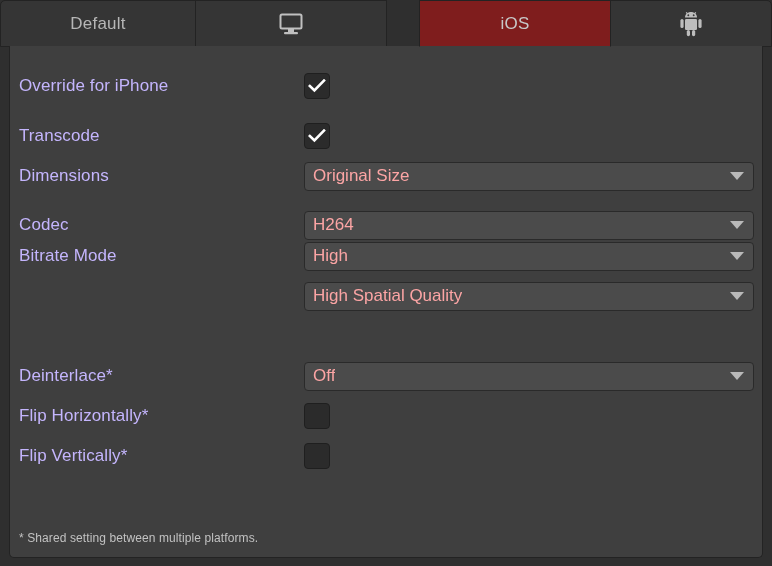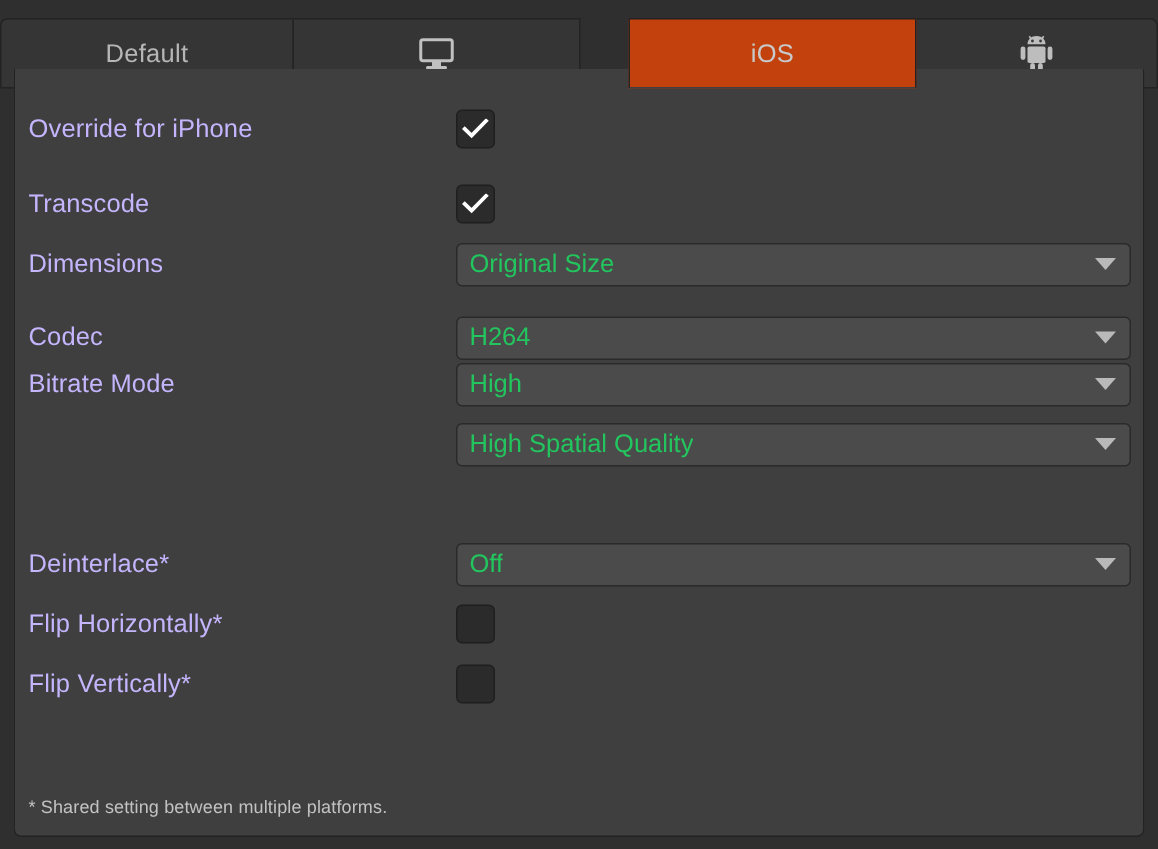--- a/index.html
+++ b/index.html
@@ -15,21 +15,21 @@
   #root {
     position: relative;
     width: 772px;
     height: 566px;
     background: #2f2f2f;
   }
 
   
   .tabbar {
     position: absolute;
-    left: 0; top: 12px;
+    left: 0; top: 0;
     width: 772px;
     height: 48px;
     display: flex;
     background: #2f2f2f;
   }
 
   .tab {
     position: relative;
     height: 47px;
     background: #353535;
@@ -41,21 +41,21 @@
     color: #b6b6b6;
     font-size: 17px;
     letter-spacing: .2px;
     cursor: pointer;
   }
   .tab:first-child { border-top-left-radius: 5px; }
   .tab:last-child  { border-top-right-radius: 5px; }
   .tab + .tab { margin-left: -1px; }
 
   .tab.active {
-    background: #c2410c;
+    background: #7f1d1d;
     border-bottom-color: #3f3f3f;
     color: #c8c8c8;
     z-index: 3;
     margin-left: 32px;
   }
 
   .tab-default { width: 196px; }
   .tab-standalone { width: 192px; }
   .tab-ios { width: 192px; }
   .tab-android { flex: 1 1 auto; }
@@ -126,21 +126,21 @@
     width: 450px;
     height: 29px;
     background: #4b4b4b;
     border: 1px solid #2a2a2a;
     border-radius: 4px;
     display: flex;
     align-items: center;
     cursor: pointer;
   }
   .dropdown .dd-value {
-    color: #22c55e;
+    color: #fca5a5;
     font-size: 17px;
     padding-left: 8px;
     white-space: nowrap;
     overflow: hidden;
   }
   .dropdown .dd-arrow {
     position: absolute;
     right: 9px;
     width: 0; height: 0;
     border-left: 7px solid transparent;

